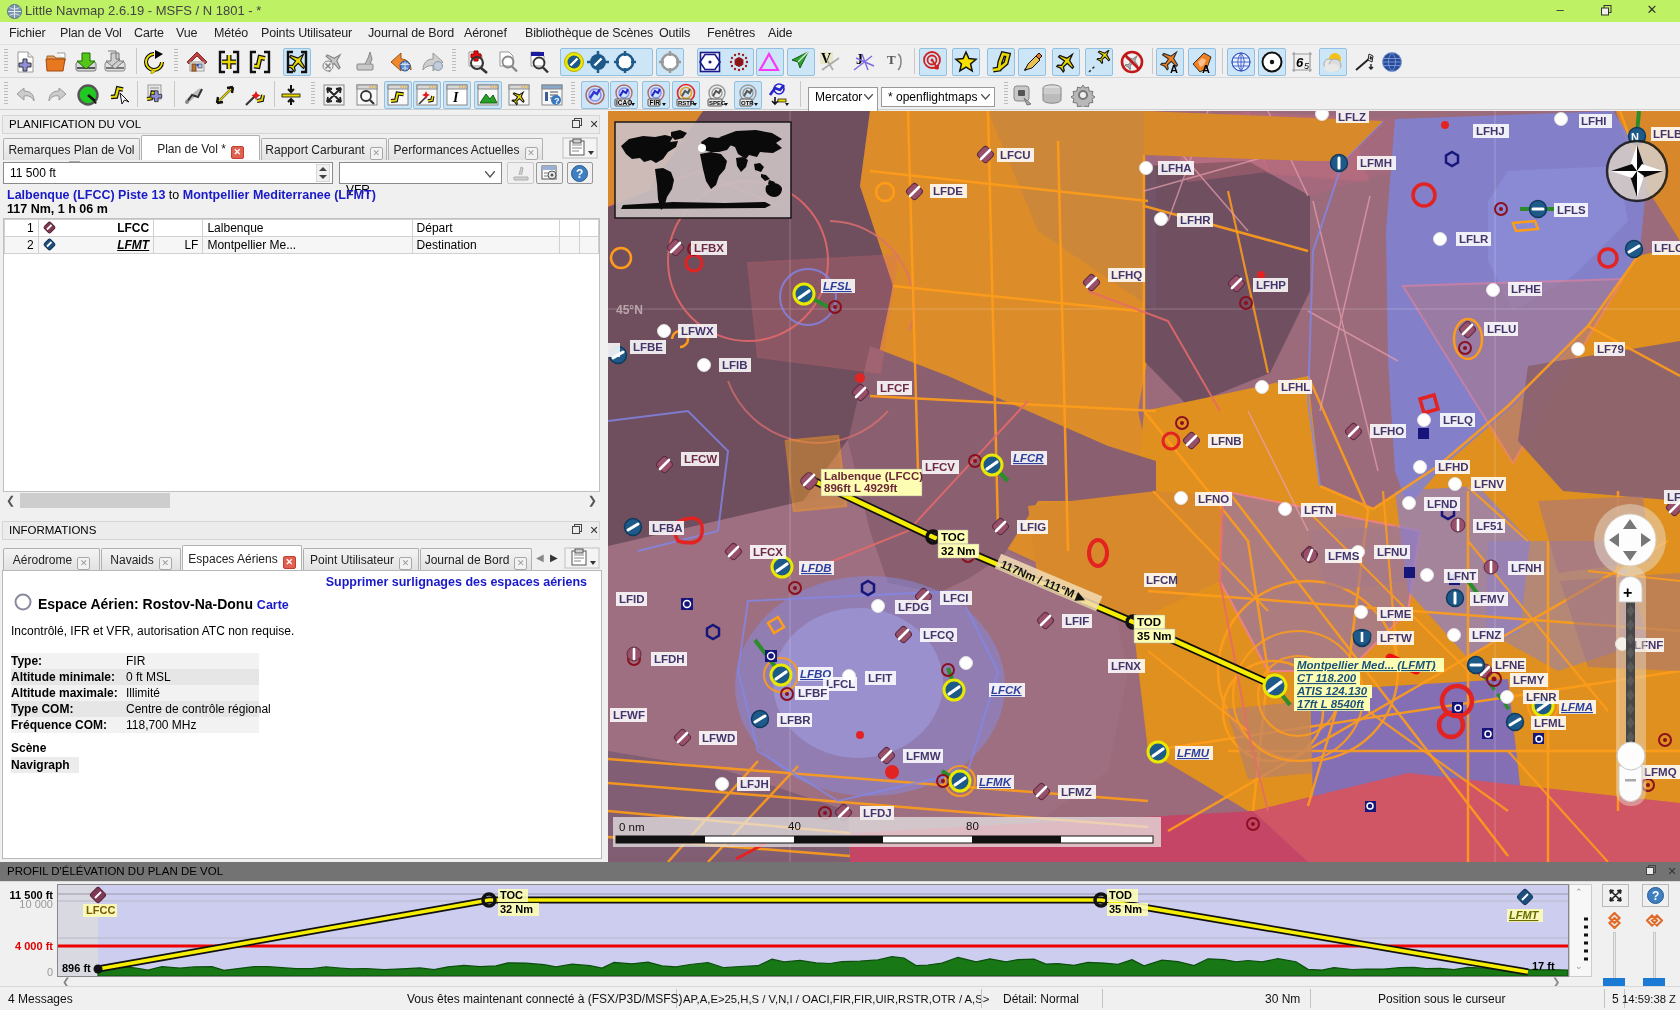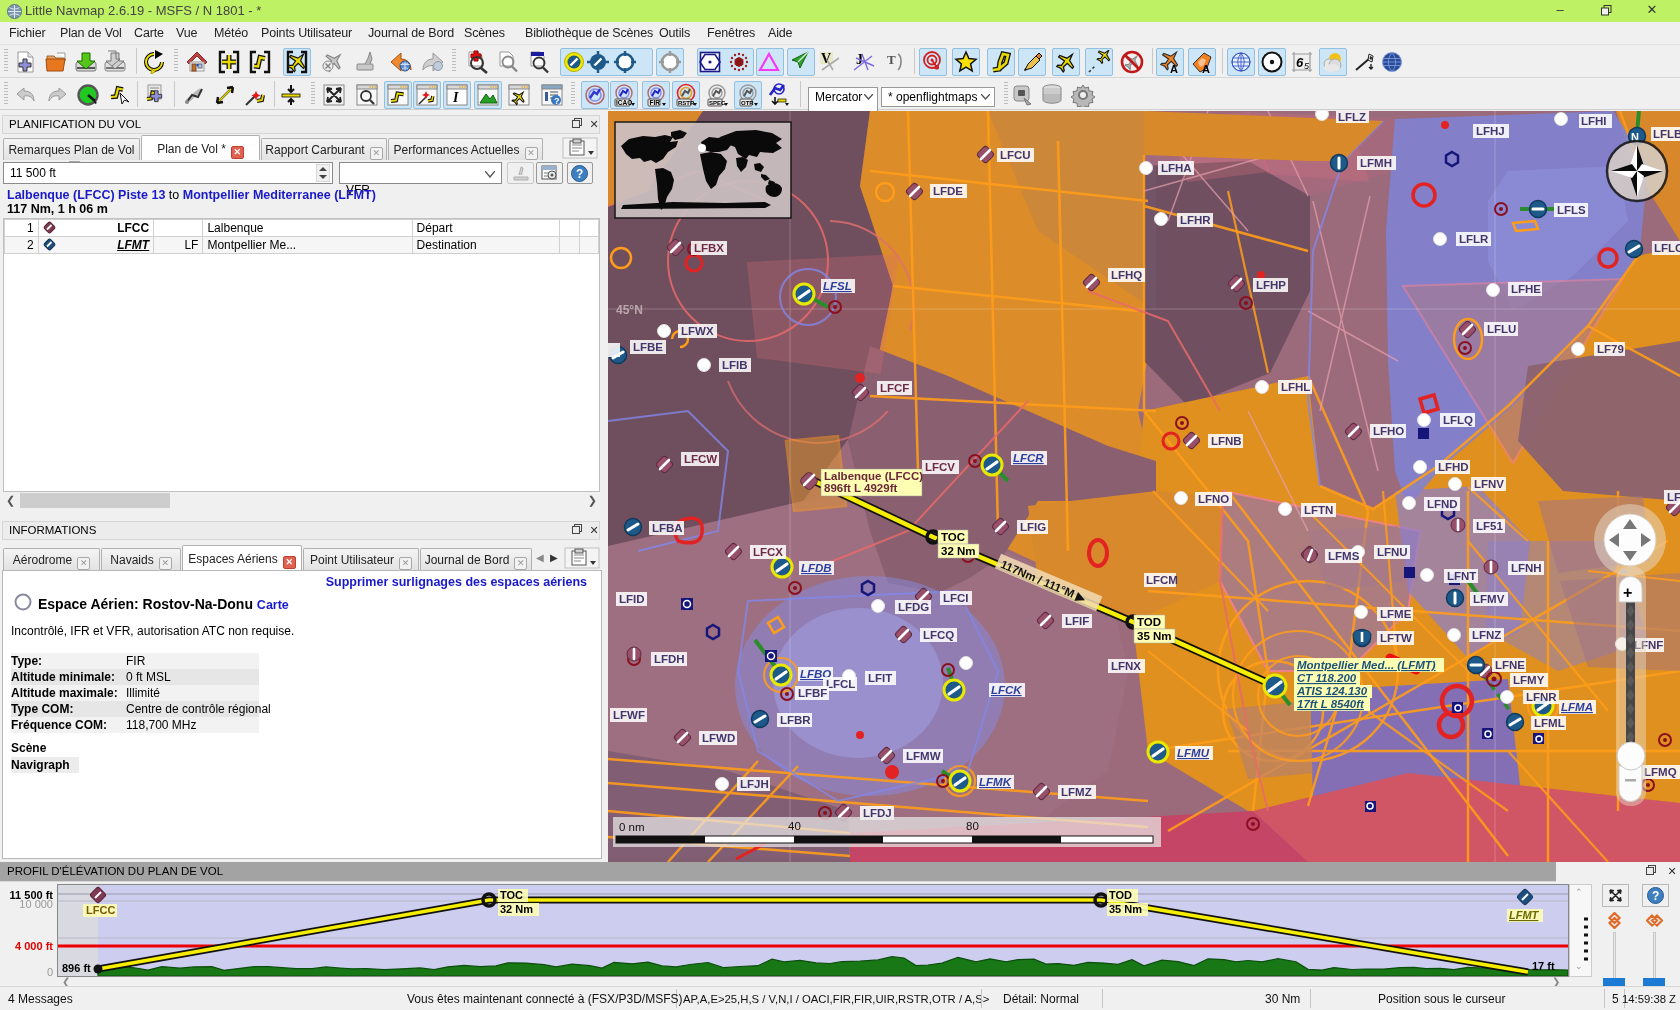--- a/index.html
+++ b/index.html
@@ -59,21 +59,21 @@
 </div>
 
 <div class="abs" id="menubar">
  <span style="left:9px">Fichier</span>
     <span style="left:60px">Plan de Vol</span>
     <span style="left:134px">Carte</span>
     <span style="left:176px">Vue</span>
     <span style="left:214px">Météo</span>
     <span style="left:261px">Points Utilisateur</span>
     <span style="left:368px">Journal de Bord</span>
-    <span style="left:464px">Scènes</span>
+    <span style="left:464px">Aéronef</span>
     <span style="left:525px">Bibliothèque de Scènes</span>
     <span style="left:659px">Outils</span>
     <span style="left:707px">Fenêtres</span>
     <span style="left:768px">Aide</span>
 </div>
 
 <div class="abs tbar" id="tb1">
 <div class="grip" style="left:4px"></div>
 <svg class="ti" style="left:14px;top:5px" viewBox="0 0 24 24">
       <path d="M4 2h10l5 5v15H4z" fill="#fff" stroke="#9a9a9a"></path>
@@ -1316,21 +1316,21 @@
 <text x="358" y="719" font-size="11.5" fill="#111">80</text>
 <rect x="8" y="725" width="537" height="7" fill="#fff" stroke="#111"></rect>
 <rect x="8" y="725" width="89" height="7" fill="#111"></rect>
         <rect x="186" y="725" width="89" height="7" fill="#111"></rect>
         <rect x="364" y="725" width="89" height="7" fill="#111"></rect>
 </g>
 </svg>
 </div>
 
 <div class="abs" id="profil">
- <div style="position:absolute;left:0;top:0;width:1556px;height:20px;background:#a3a3a3;border-bottom:1px solid #d8d8d8;font-size:11.5px;padding:3px 0 0 7px">PROFIL D'ÉLÉVATION DU PLAN DE VOL</div>
+ <div style="position:absolute;left:0;top:0;width:1680px;height:20px;background:#737373;border-bottom:1px solid #d8d8d8;font-size:11.5px;padding:3px 0 0 7px">PROFIL D'ÉLÉVATION DU PLAN DE VOL</div>
  <span class="pbtn" style="left:1643px;top:3px"><svg width="10" height="10" viewBox="0 0 10 10">
         <rect x="2.5" y="0.5" width="7" height="7" fill="none" stroke="#444"></rect>
         <rect x="0.5" y="2.5" width="7" height="7" fill="#ececec" stroke="#444"></rect>
       </svg></span>
  <span class="pbtn" style="left:1664px;top:3px">✕</span>
  <div style="position:absolute;left:0;top:26px;width:56px;height:95px;font-weight:bold;font-size:11px">
    <div style="position:absolute;right:3px;top:1px">11 500 ft</div>
    <div style="position:absolute;right:3px;top:10px;color:#999;font-weight:normal">10 000</div>
    <div style="position:absolute;right:3px;top:52px;color:#e00000">4 000 ft</div>
    <div style="position:absolute;right:3px;top:78px;color:#999;font-weight:normal">0</div>

